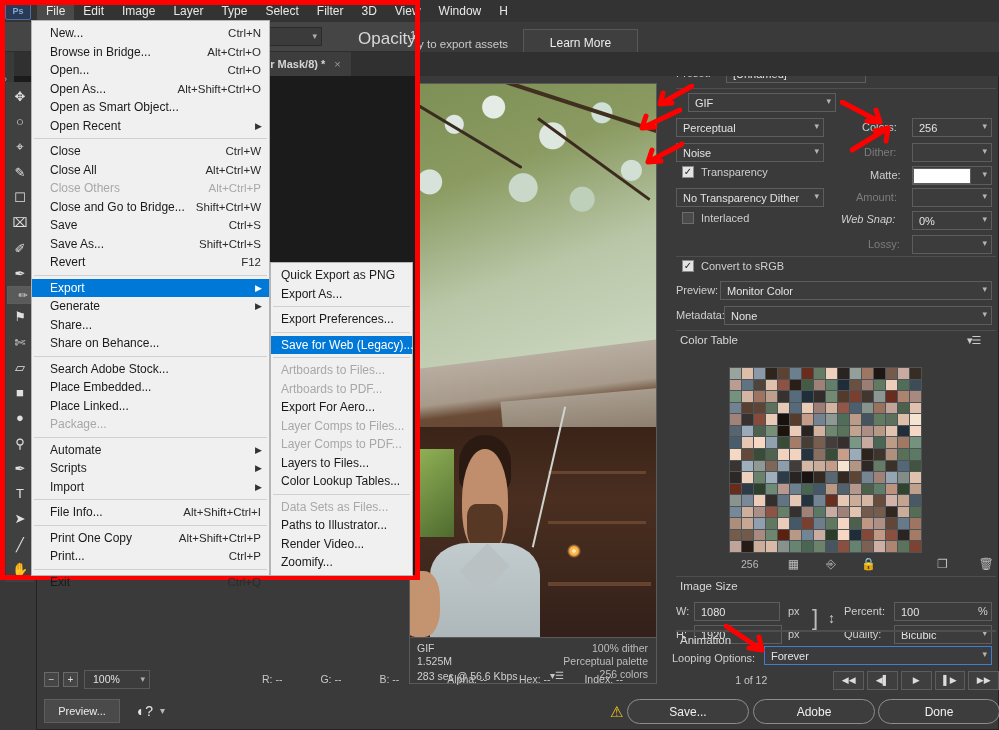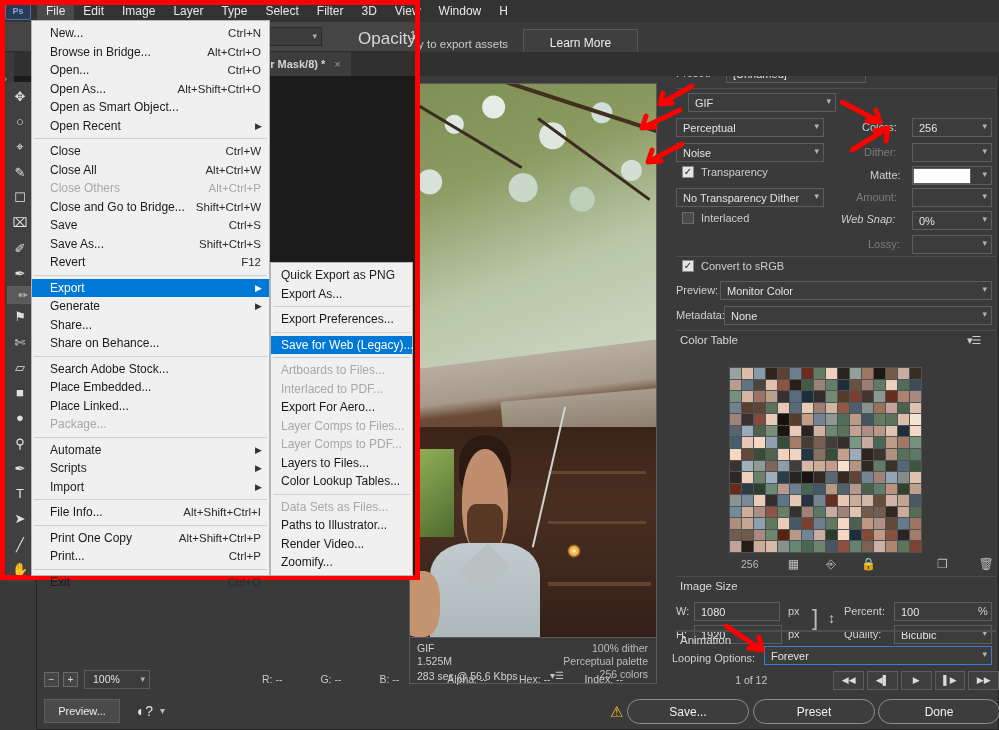--- a/index.html
+++ b/index.html
@@ -372,21 +372,21 @@
     <div class="ro" style="margin-left:32px;">Hex:  --</div>
     <div class="ro" style="margin-left:34px;">Index:  --</div>
   </div>
 
   <div class="bottombar">
     <div class="btn-preview">Preview...</div>
     <div class="browser-icon">◐?</div>
     <div class="browser-chev">▾</div>
     <div class="warn-icon">⚠</div>
     <div class="pill save">Save...</div>
-    <div class="pill cancel">Preset</div>
+    <div class="pill cancel">Adobe</div>
     <div class="pill done">Done</div>
   </div>
 
   <div class="rpanel">
 
     <div class="row" style="left:4px; top:5px;">
       <span class="lab">Preset:</span>
     </div>
     <div class="sel" style="position:absolute; left:54px; top:2px; width:140px;">
       <span>[Unnamed]</span>
@@ -1041,21 +1041,21 @@
       </div>
       <div class="msep"></div>
       <div class="mi hl">
         <span class="ml">Save for Web (Legacy)...</span>
       </div>
       <div class="msep"></div>
       <div class="mi dis">
         <span class="ml">Artboards to Files...</span>
       </div>
       <div class="mi dis">
-        <span class="ml">Interlaced to PDF...</span>
+        <span class="ml">Artboards to PDF...</span>
       </div>
       <div class="mi">
         <span class="ml">Export For Aero...</span>
       </div>
       <div class="mi dis">
         <span class="ml">Layer Comps to Files...</span>
       </div>
       <div class="mi dis">
         <span class="ml">Layer Comps to PDF...</span>
       </div>

